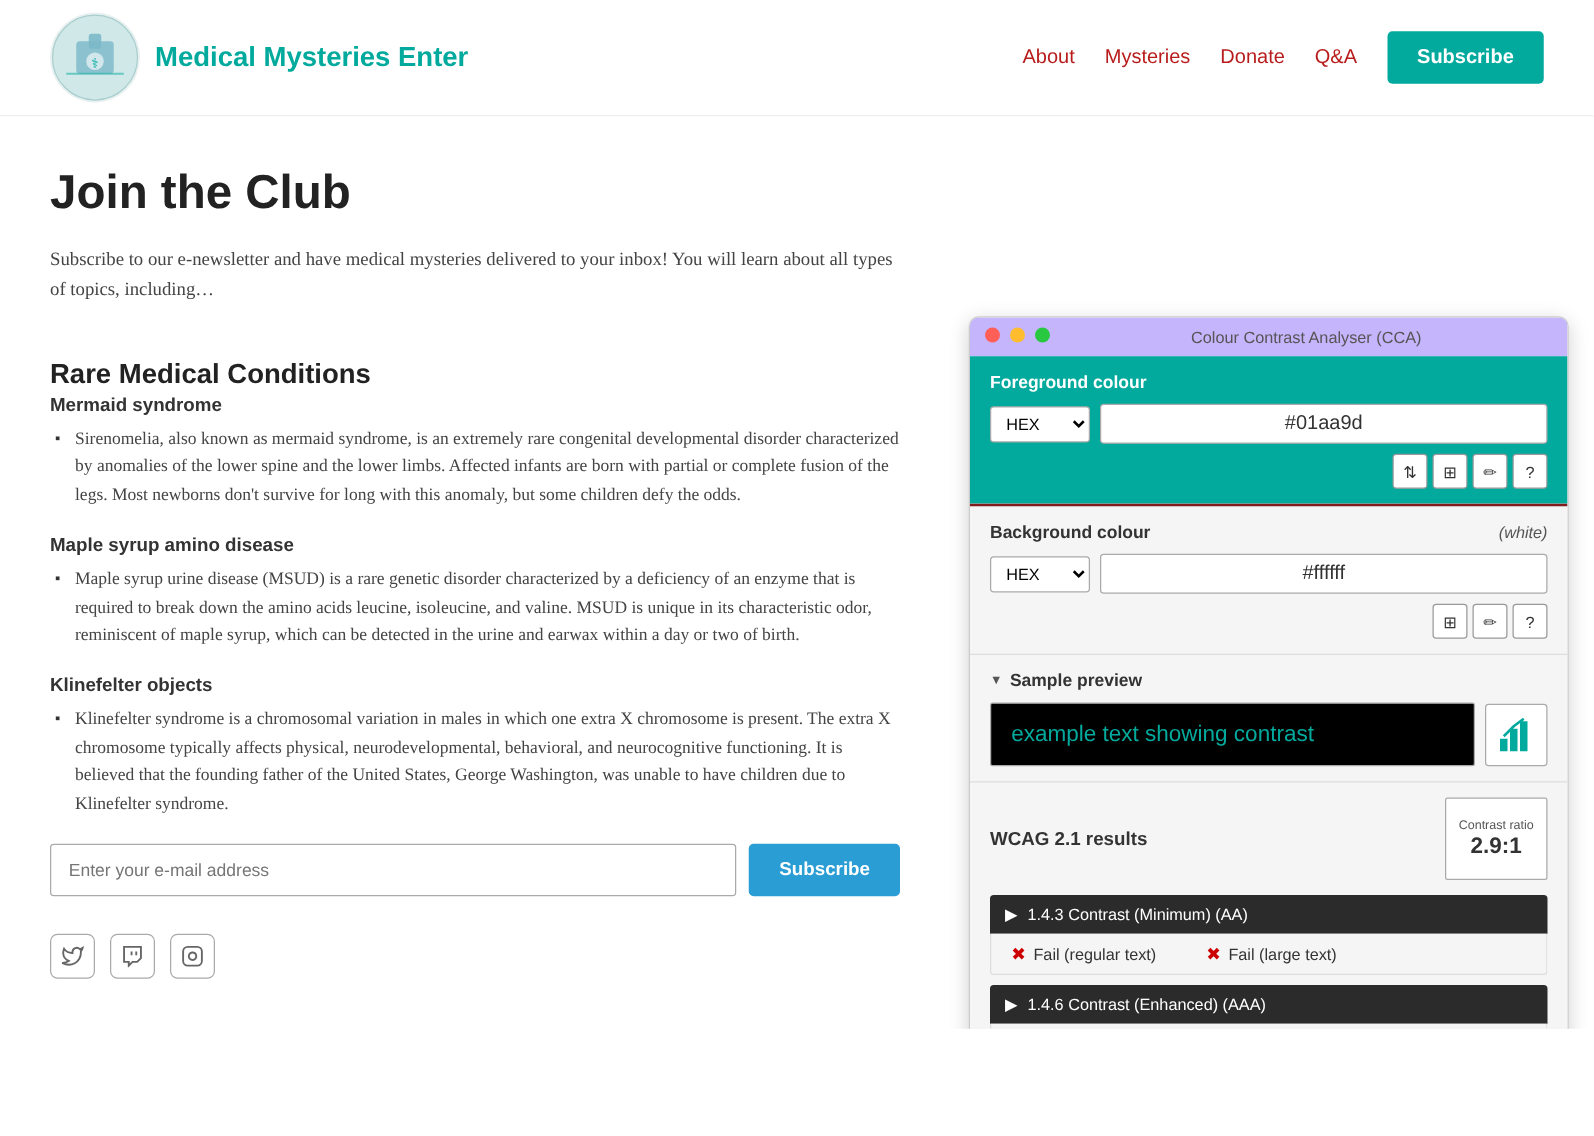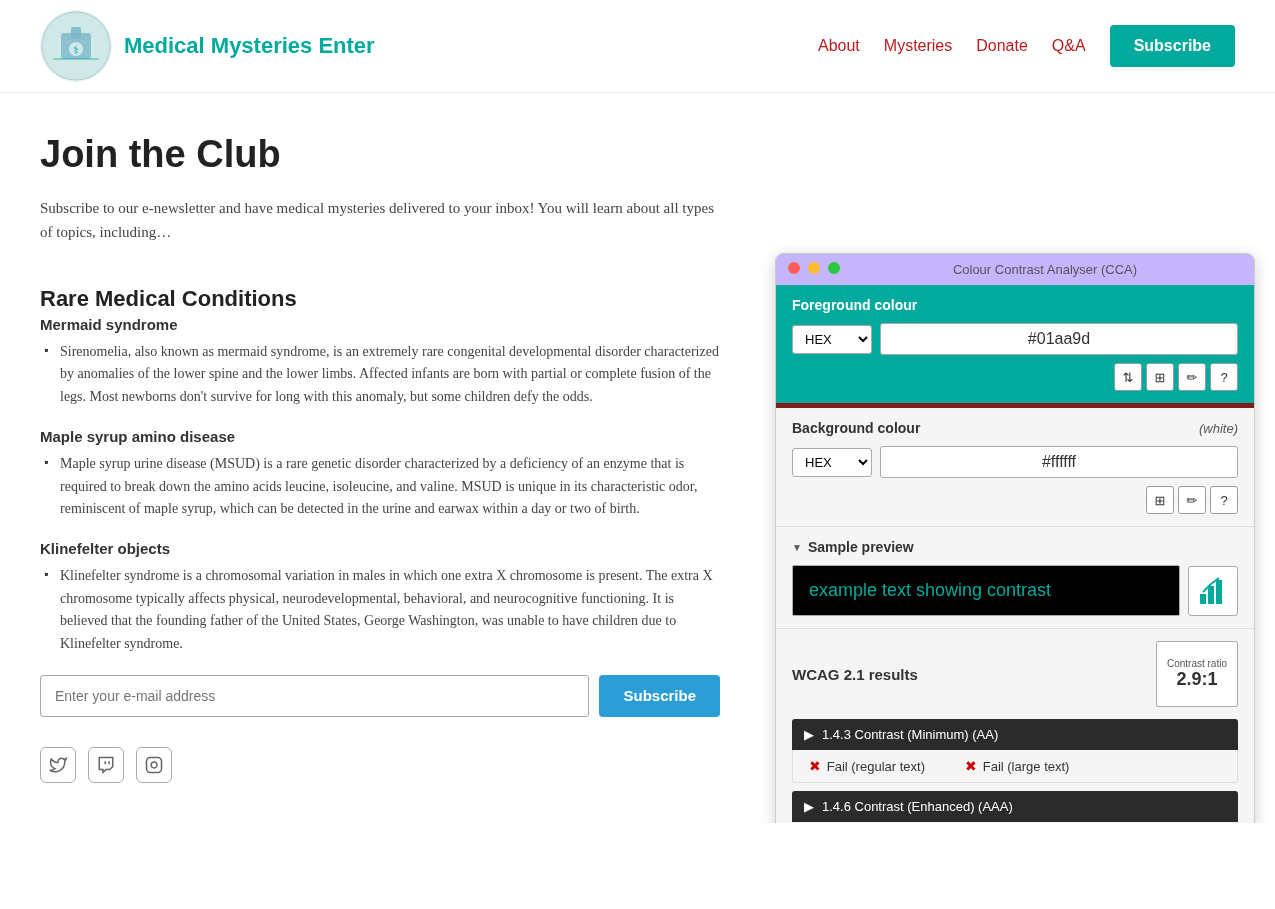--- a/index.html
+++ b/index.html
@@ -248,21 +248,21 @@
       justify-content: center;
       border-radius: 3px;
       cursor: pointer;
       font-size: 13px;
       color: #333;
     }
 
     .cca-bg-section {
       background: #f5f5f5;
       padding: 12px 16px;
-      border-top: 5px solid #7f1d1d;
+      border-top: 2px solid #7f1d1d;
     }
     .cca-bg-label-row {
       display: flex;
       justify-content: space-between;
       align-items: center;
       margin-bottom: 10px;
     }
     .cca-bg-label {
       font-size: 14px;
       font-weight: bold;

